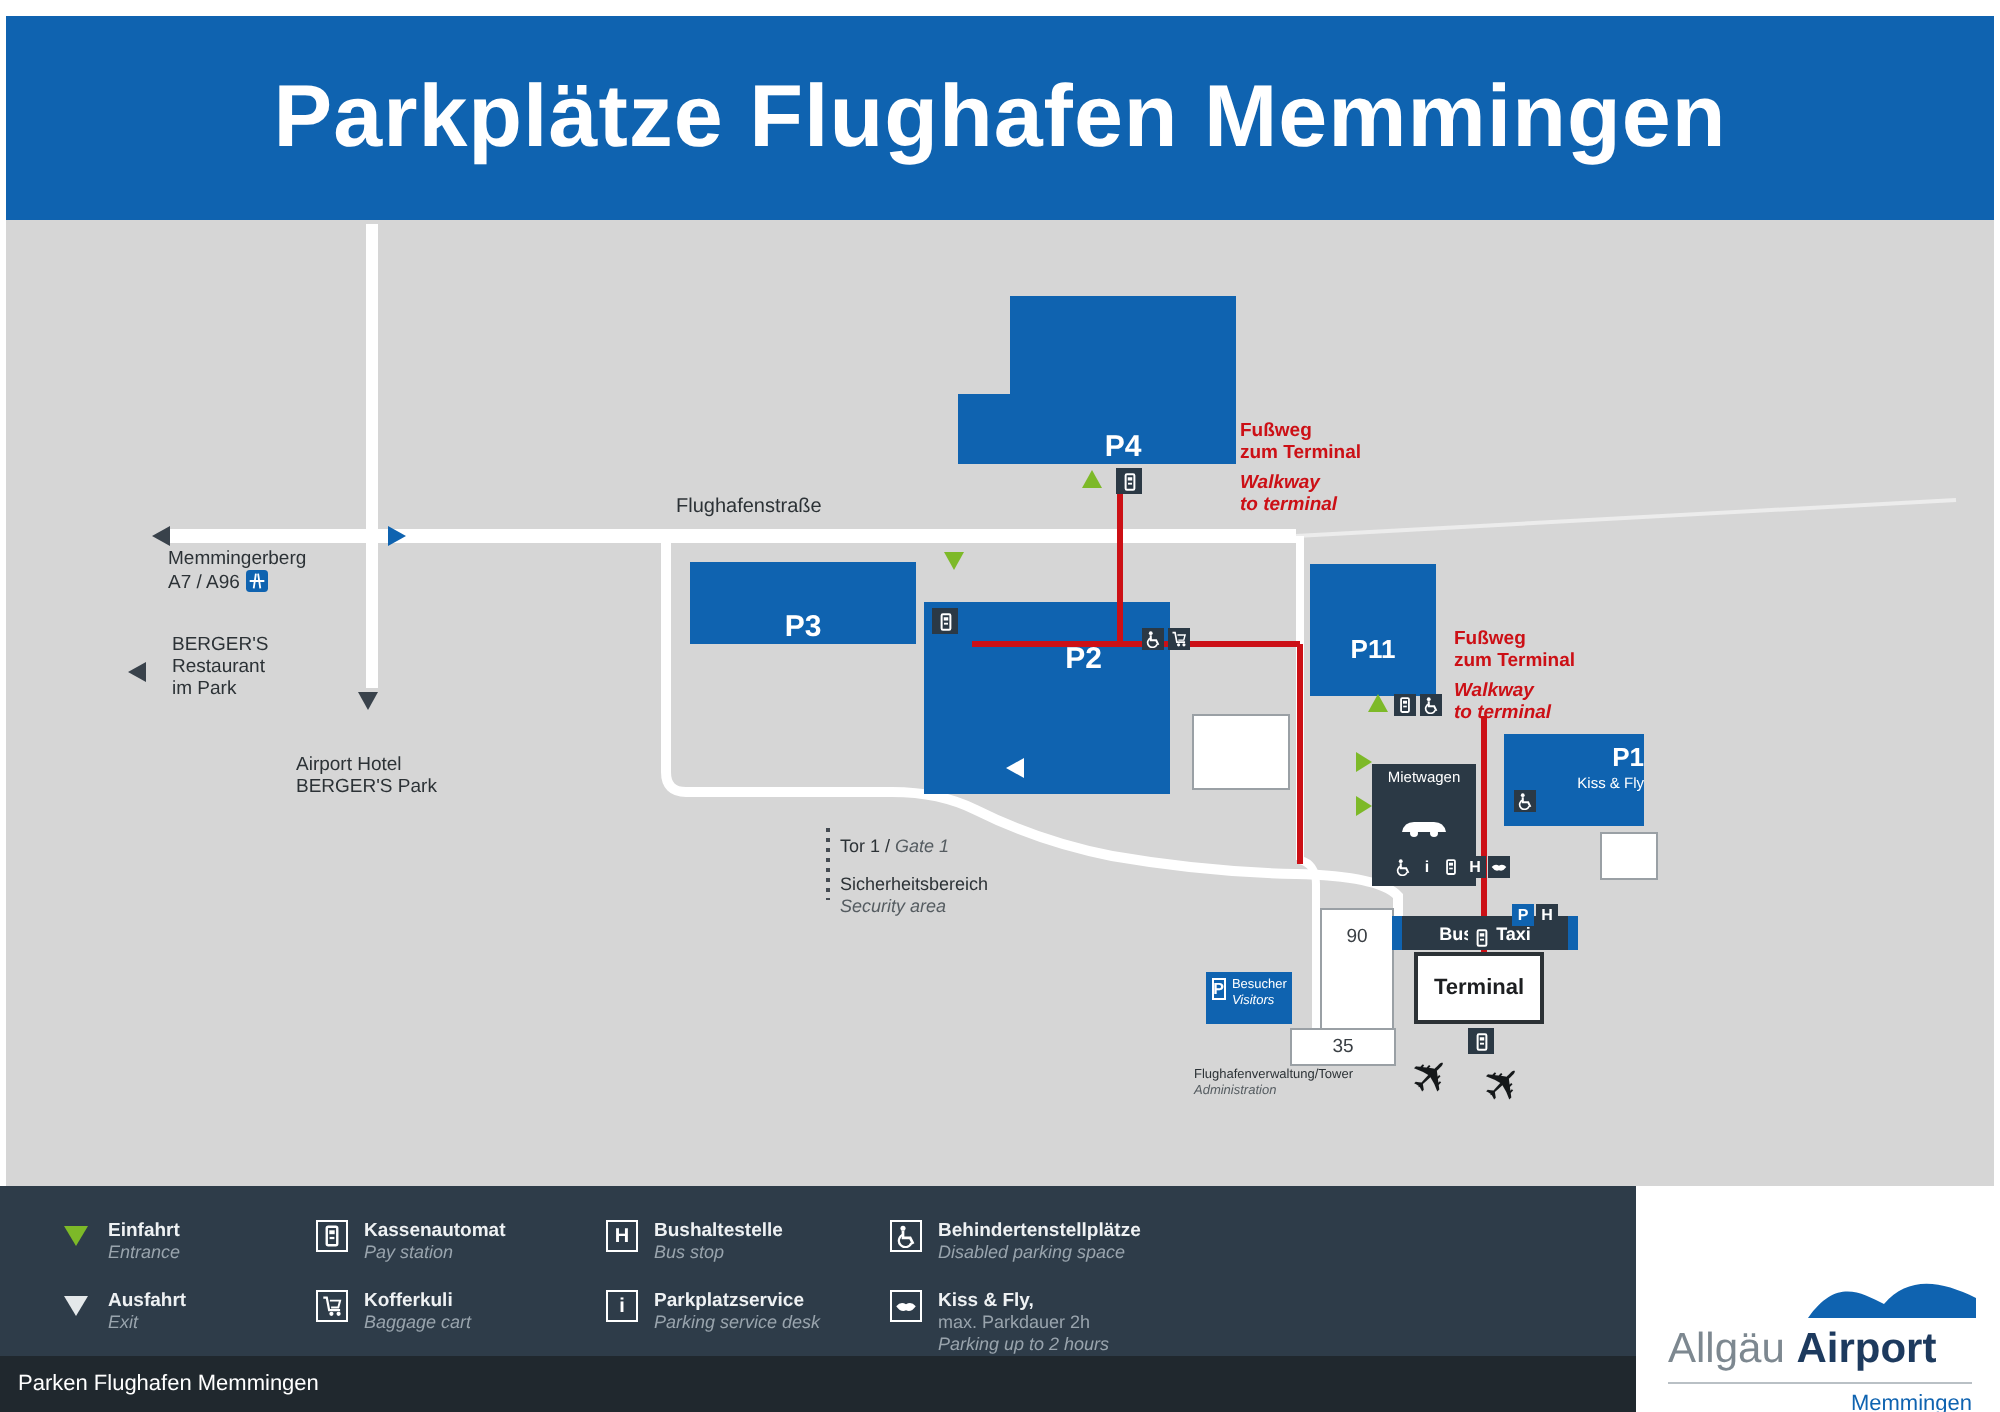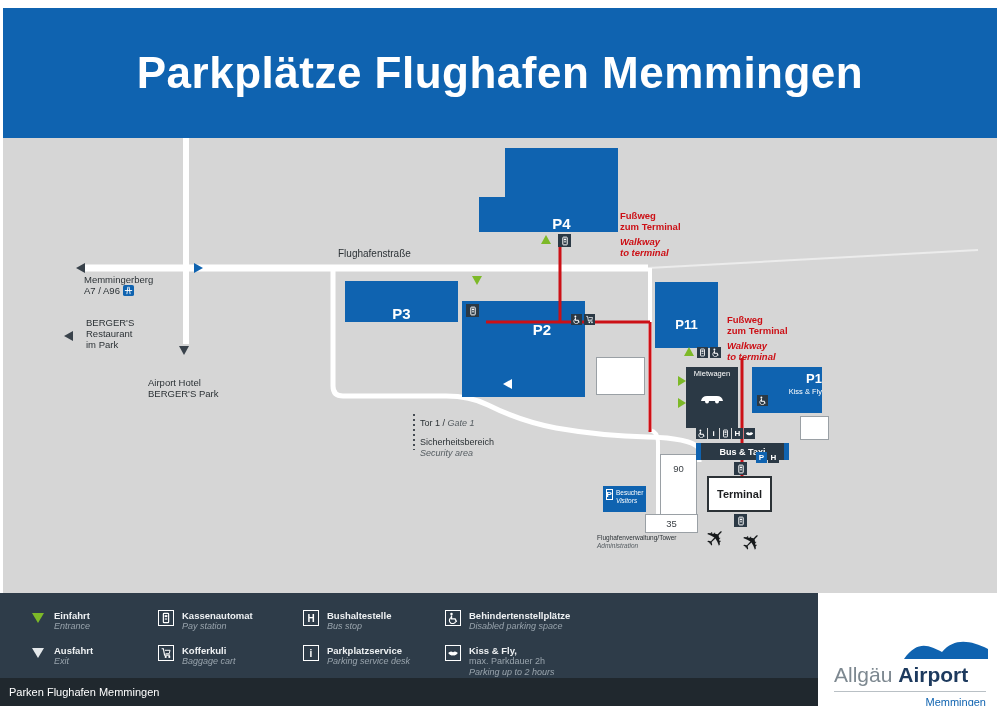--- a/index.html
+++ b/index.html
@@ -5,35 +5,35 @@
   * { margin:0; padding:0; box-sizing:border-box; }
   :root{
     --blue:#0f63b0; --red:#cc1016; --green:#7db928;
     --footer_bg:#2e3c49; --statusbar_bg:#20282e; --dark_box:#2b3945; --map_bg:#d6d6d6;
   }
   body { background:#fff; font-family:"Liberation Sans", sans-serif; }
   #stage { position:relative; width:1000px; height:706px; background:#fff; overflow:hidden; }
   .abs { position:absolute; }
 
   
-  #banner { left:3px; top:8px; width:994px; height:130px; background:var(--blue);
+  #banner { left:3px; top:8px; width:994px; height:102px; background:var(--blue);
             display:flex; align-items:center; justify-content:center; z-index:5; }
   #banner h1 { color:#fff; font-size:44px; font-weight:bold; letter-spacing:.5px; }
 
   
   #mapbg { left:3px; top:110px; width:994px; height:483px; background:var(--map_bg); z-index:0; }
   svg.layer { left:0; top:0; pointer-events:none; }
   #roads { z-index:1; } #walkways { z-index:3; }
 
   .blk { position:absolute; background:var(--blue); z-index:2; display:flex;
          align-items:flex-end; justify-content:center; color:#fff; }
   .blk .pl { font-weight:bold; color:#fff; }
   .bldg { position:absolute; background:#fff; border:1px solid #9aa0a5; z-index:2;
           display:flex; align-items:center; justify-content:center; color:#3a3f44; font-size:9.5px; }
-  .darkbox { position:absolute; background:var(--dark_box); z-index:2; color:#fff; }
+  .darkbox { position:absolute; background:var(--dark_box); z-index:2; color:#fff;margin-top:15px; }
 
   
   .sq { position:absolute; z-index:4; background:var(--dark_box); color:#fff;
         display:flex; align-items:center; justify-content:center; font-weight:bold; }
   .s11 { width:11px; height:11px; font-size:8px; }
   .s13 { width:13px; height:13px; font-size:9px; }
   .sq svg { width:9px; height:9px; display:block; }
   .s13 svg { width:10px; height:10px; }
   .sq.bluebg { background:var(--blue); }
   .sq.bordered { border:1px solid #fff; background:var(--blue); }

